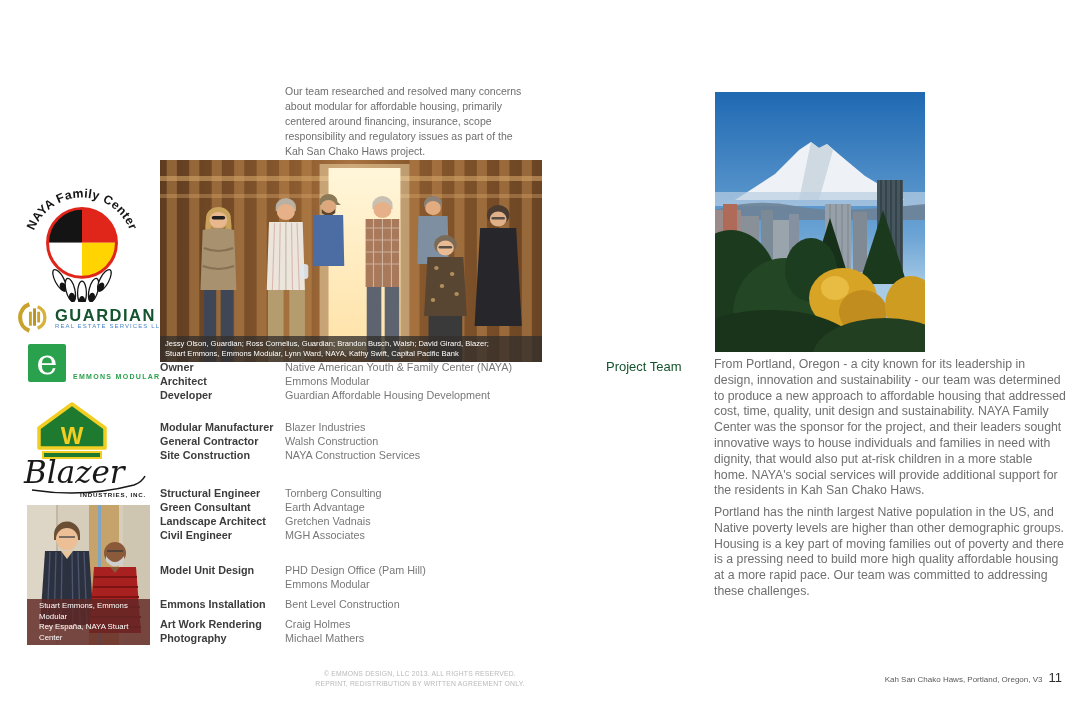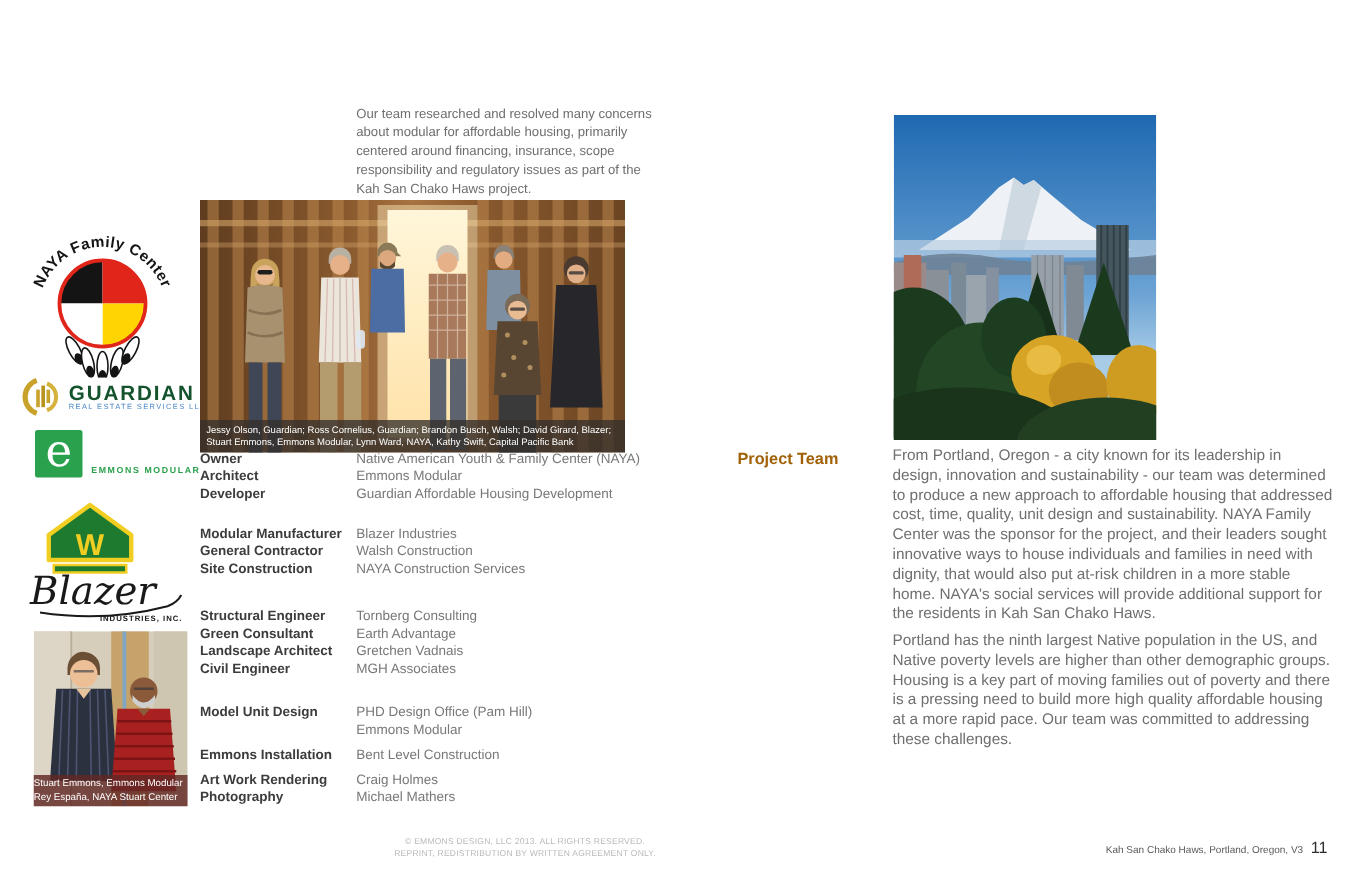--- a/index.html
+++ b/index.html
@@ -4,35 +4,35 @@
 <style>
   html,body{margin:0;padding:0;background:#ffffff;}
   .page{position:relative;width:1080px;height:709px;background:#ffffff;overflow:hidden;
         font-family:"Liberation Sans",sans-serif;}
   .abs{position:absolute;}
 
   
   .intro{left:285px;top:84px;width:246px;font-size:10.5px;line-height:15px;color:#6e6e6e;}
 
   
-  .group-photo{left:160px;top:160px;width:340px;height:202px;}
+  .group-photo{left:160px;top:160px;width:382px;height:202px;}
   .group-photo svg,.city-photo svg,.portrait svg{display:block;width:100%;height:100%;}
   .photo-caption{position:absolute;left:0;right:0;bottom:0;background:rgba(52,48,44,0.78);
                  color:#fff;font-size:7.6px;line-height:10px;padding:3px 5px;}
   .city-photo{left:715px;top:92px;width:210px;height:260px;}
   .portrait{left:27px;top:505px;width:123px;height:140px;}
   .portrait-caption{position:absolute;left:0;right:0;bottom:0;background:rgba(96,40,36,0.82);
-                    color:#fff;font-size:7.8px;line-height:10.5px;padding:2px 0;}
+                    color:#fff;font-size:7.8px;line-height:10.5px;padding:2px 12px;}
 
   
   .team-group{left:160px;width:380px;}
   .team-row{display:flex;font-size:10.8px;line-height:14px;white-space:nowrap;}
   .team-label{width:125px;flex-shrink:0;color:#3c3c3c;font-weight:bold;}
   .team-value{color:#787878;}
-  .section-label{left:590px;top:359px;font-size:13px;color:#a16207;font-weight:bold;}
+  .section-label{left:606px;top:359px;font-size:13px;color:#14532d;}
 
   
   .para{width:352px;font-size:12.3px;line-height:15.8px;color:#6f6f6f;}
   .para1{left:714px;top:357px;}
   .para2{left:714px;top:505px;}
 
   
   .copyright{left:300px;top:669px;width:240px;text-align:center;font-size:6.8px;
              line-height:9.5px;color:#b9b9b9;letter-spacing:0.2px;}
   .footer-right{right:18px;top:670px;display:flex;align-items:baseline;gap:6px;}

